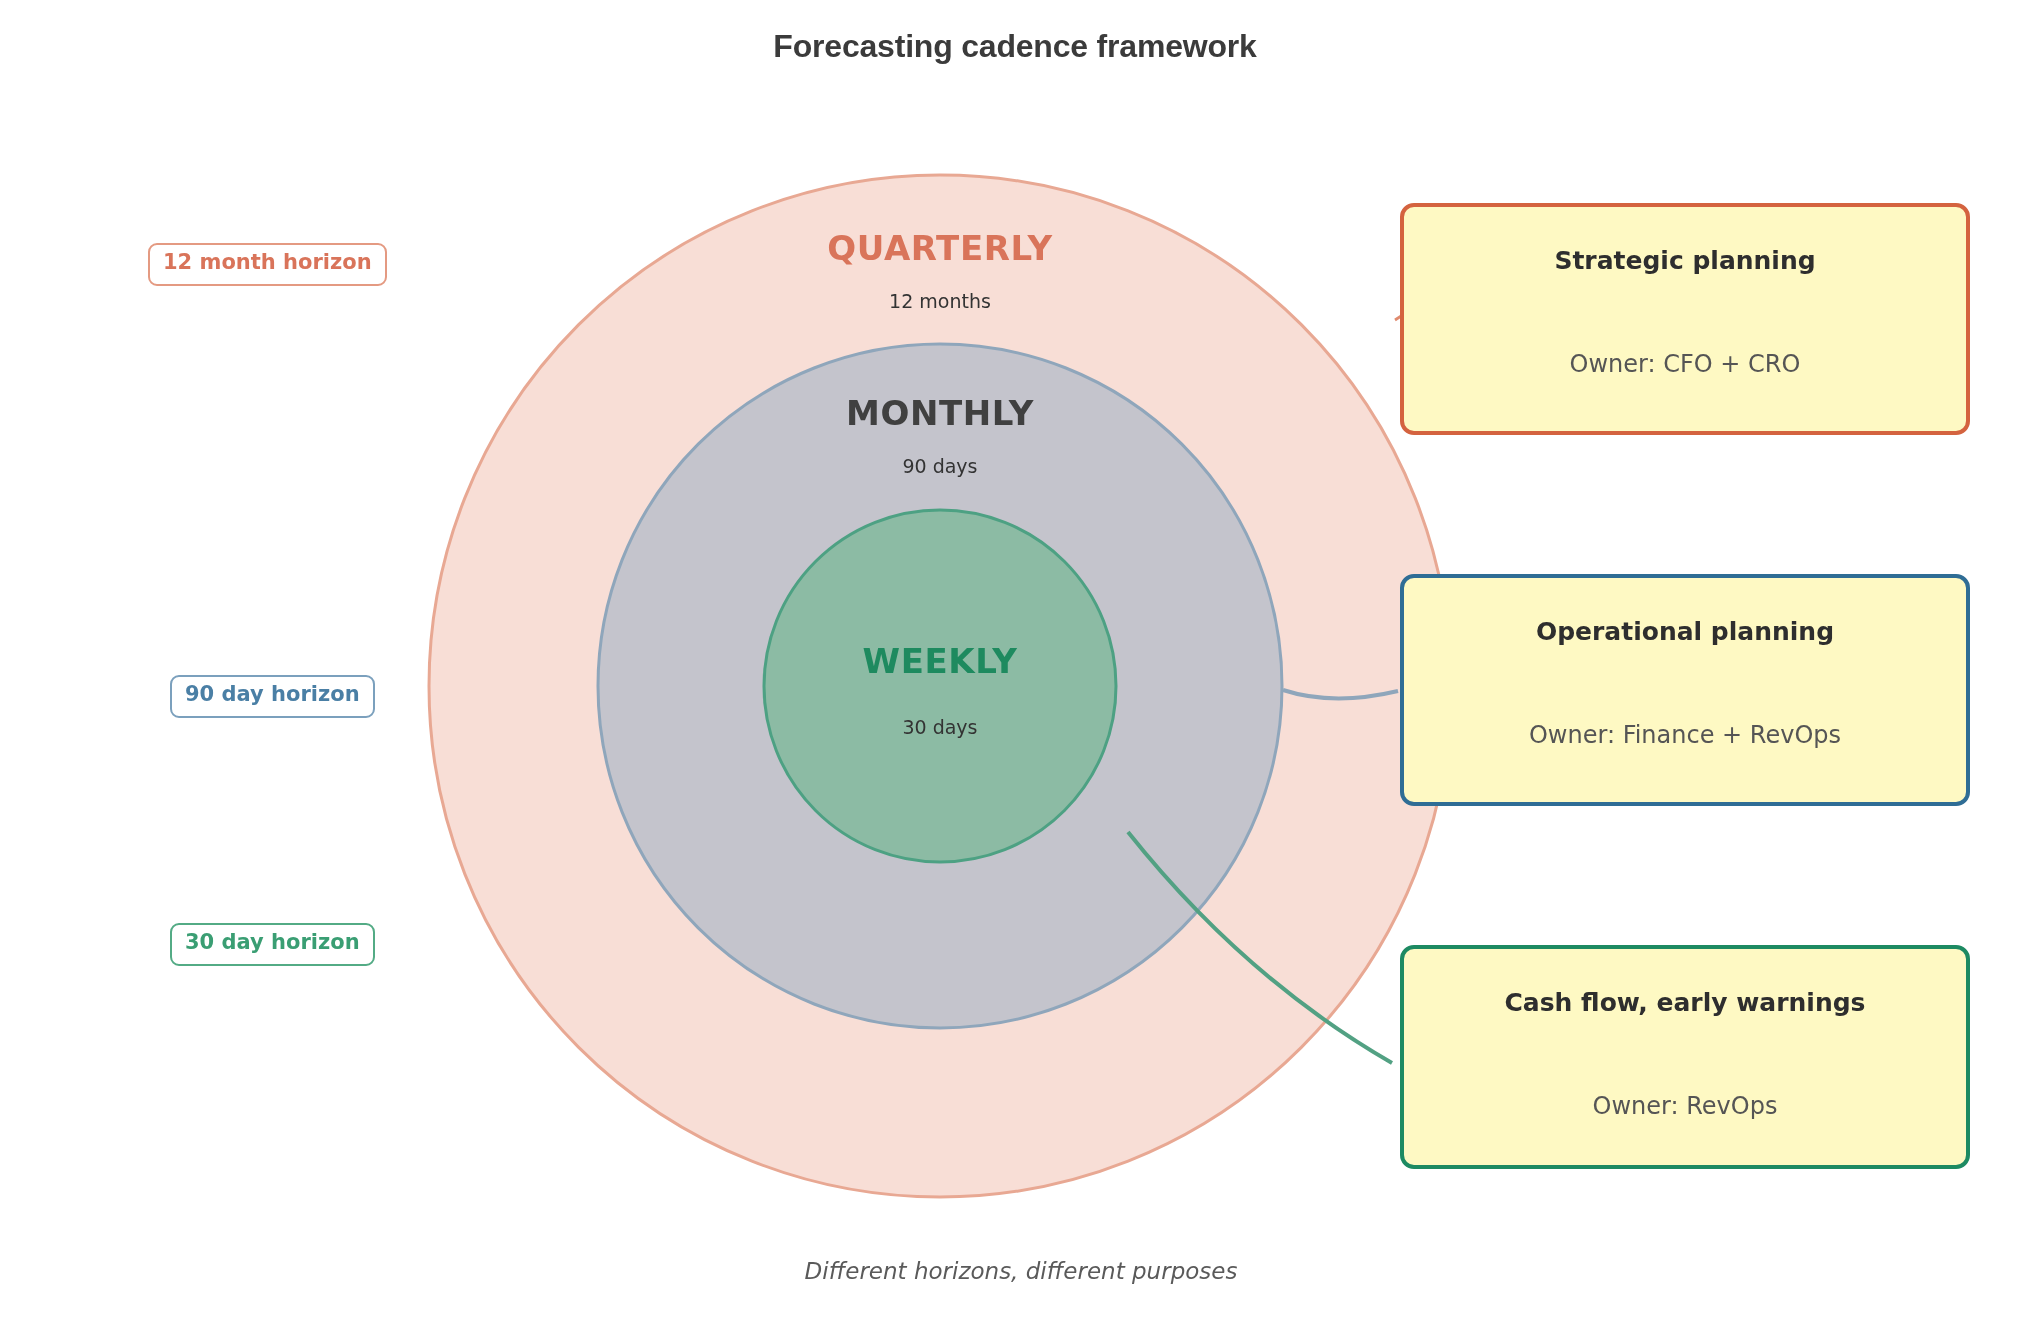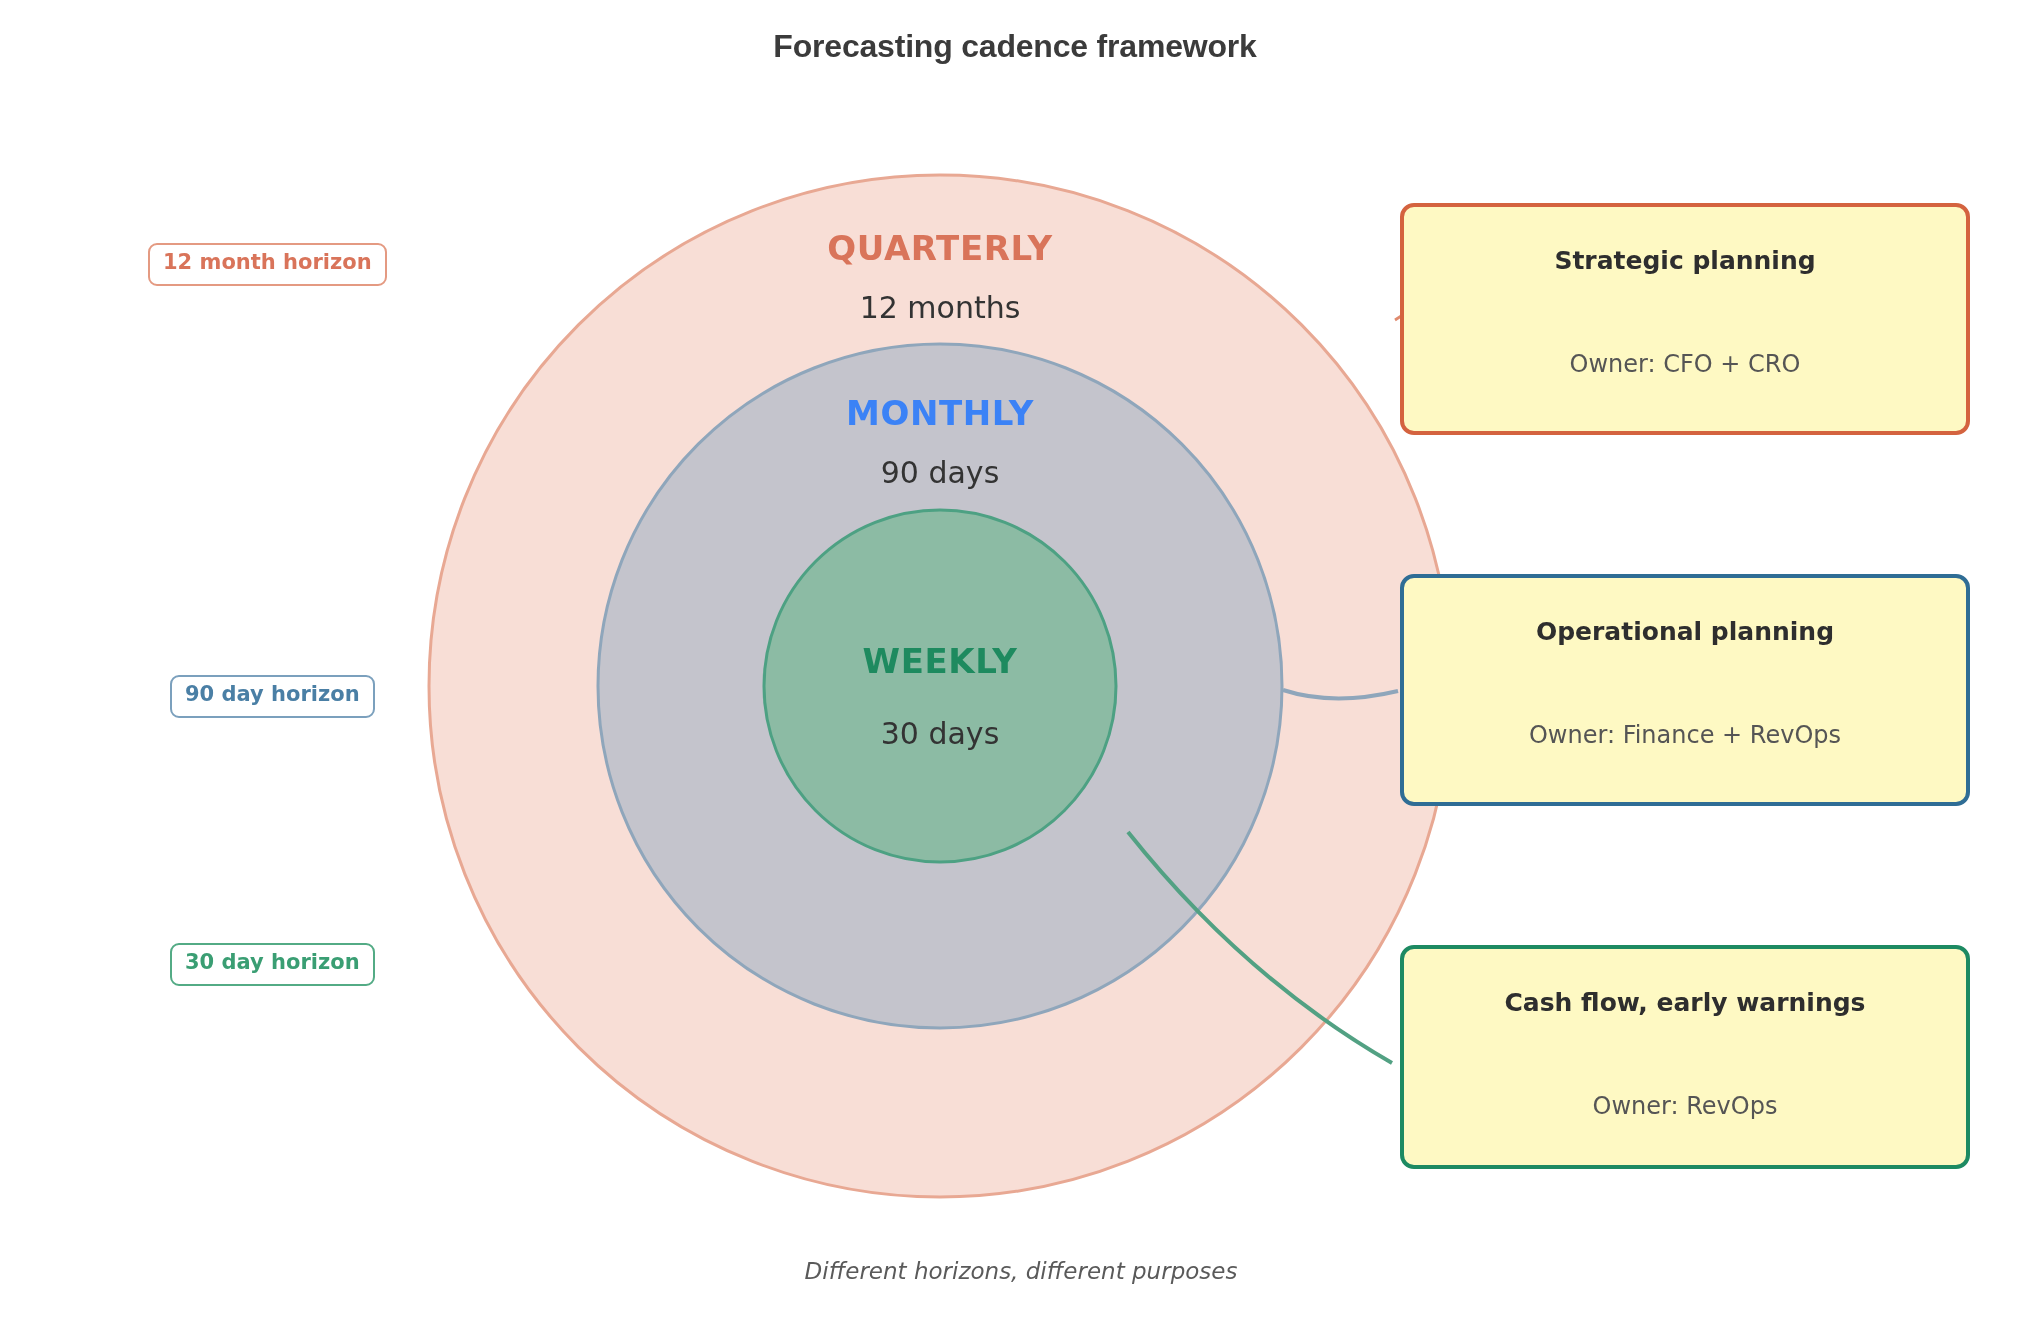--- a/index.html
+++ b/index.html
@@ -59,45 +59,45 @@
     background: #ffffff;
     font-family: "DejaVu Sans", sans-serif;
     font-size: 21px;
     font-weight: bold;
     padding: 7px 13px 11px 13px;
     white-space: nowrap;
     line-height: 1.0;
   }
   #badge-12m { left: 148px; top: 243px; }
   #badge-90d { left: 170px; top: 675px; }
-  #badge-30d { left: 170px; top: 923px; margin-top: 20px; }
+  #badge-30d { left: 170px; top: 923px; }
 
   
   .ring-label {
     position: absolute;
     width: 620px;
     text-align: center;
     left: 630px;
     font-family: "DejaVu Sans", sans-serif;
     font-weight: bold;
     font-size: 34px;
     letter-spacing: 0.6px;
   }
   .ring-sub {
     position: absolute;
     width: 620px;
     text-align: center;
     left: 630px;
     font-family: "DejaVu Sans", sans-serif;
-    font-size: 30px;
+    font-size: 19px;
     color: #333333;
   }
   #lbl-quarterly { top: 228px; color: #d9745a; }
   #sub-quarterly { top: 290px; }
-  #lbl-monthly   { top: 393px; color: #3b82f6; }
+  #lbl-monthly   { top: 393px; color: #404040; }
   #sub-monthly   { top: 455px; }
   #lbl-weekly    { top: 641px; color: #1e8a5f; }
   #sub-weekly    { top: 716px; }
 
   
   .callout {
     position: absolute;
     box-sizing: border-box;
     background: #fef9c3;
     border: 4px solid;

